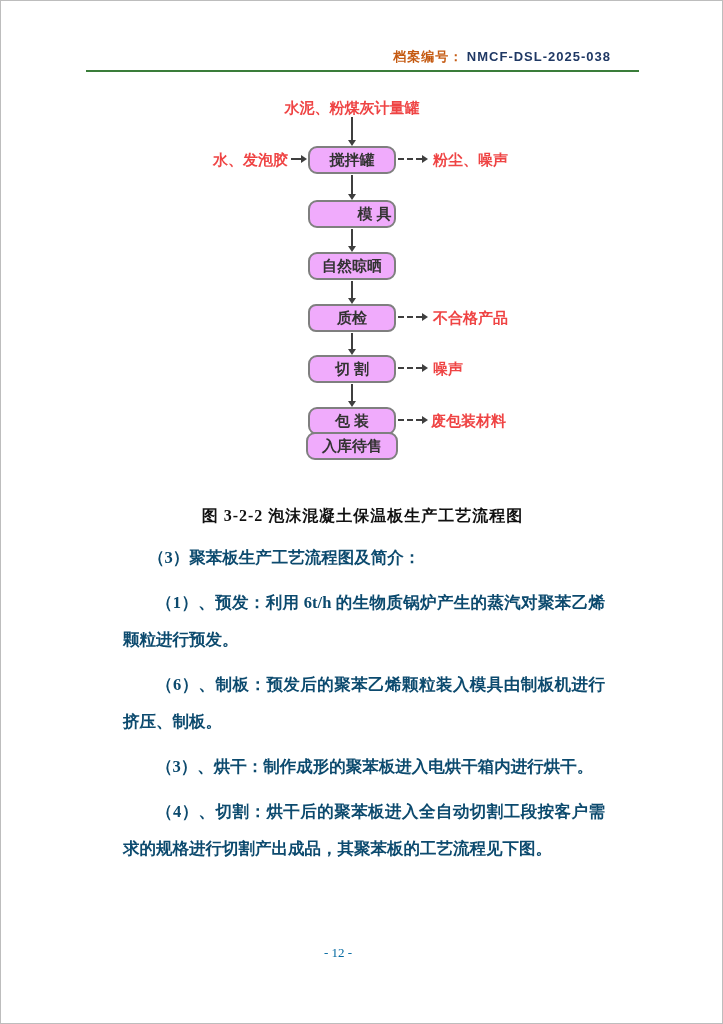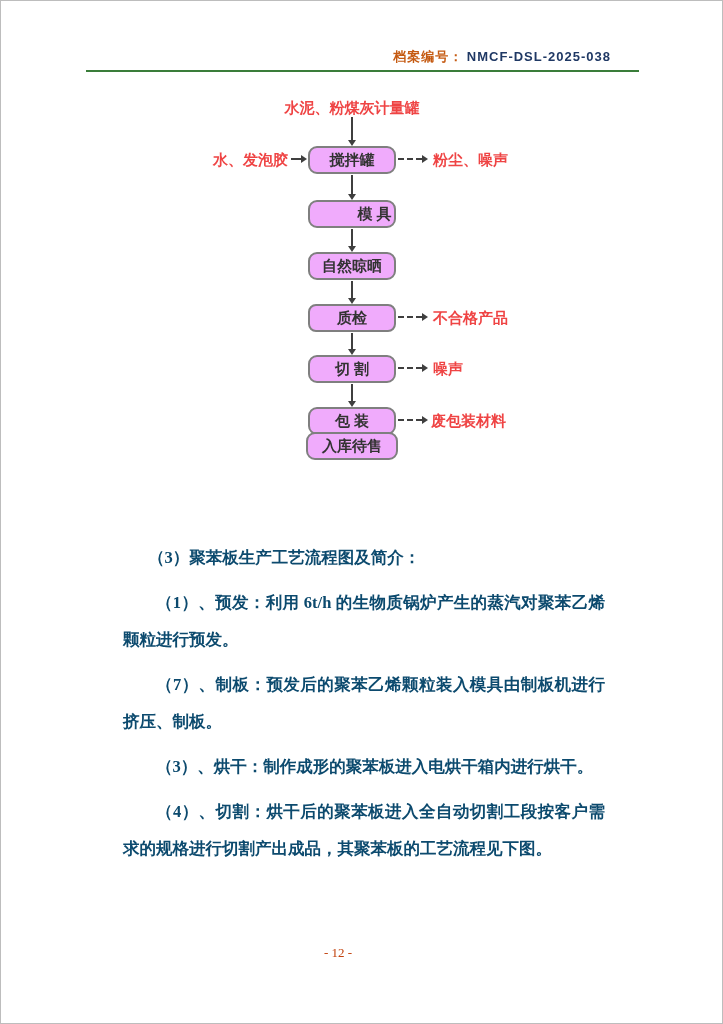--- a/index.html
+++ b/index.html
@@ -80,21 +80,21 @@
     position: absolute; left: 114px; top: 538px; width: 498px;
     font-size: 16.5px; color: #0c4a6e; line-height: 37px;
     text-align: justify;
   }
   .body-text h3 { margin: 0; font-size: 16.5px; font-weight: bold; text-indent: 2em; }
   .body-text p  { margin: 8px; text-indent: 2em; font-weight: bold; }
 
   
   .footer {
     position: absolute; left: 0; top: 944px; width: 674px;
-    text-align: center; font-size: 13px; color: #c2410c;
+    text-align: center; font-size: 13px; color: #0369a1;
   }
 </style>
 </head>
 <body>
 
 <div class="page">
 
   <div class="header-right">
     <span class="doc-label">档案编号：</span>
     <span class="doc-number">NMCF-DSL-2025-038</span>
@@ -139,24 +139,25 @@
 
     <div class="flow-box" style="left:307px; top:406px;">包 装</div>
     <div class="h-dash" style="left:397px; top:418px; width:24px;"></div>
     <div class="flow-label" style="left:430px; top:412px;">废包装材料</div>
 
     <div class="v-arrow" style="left:350px; top:435px; height:16px;"></div>
 
     <div class="flow-box" style="left:305px; top:431px; width:92px;">入库待售</div>
   </div>
 
+  <div class="caption">图 3-2-2 泡沫混凝土保温板生产工艺流程图</div>
 
   <div class="body-text">
     <h3>（3）聚苯板生产工艺流程图及简介：</h3>
     <p>（1）、预发：利用 6t/h 的生物质锅炉产生的蒸汽对聚苯乙烯颗粒进行预发。</p>
-    <p>（7）、制板：预发后的聚苯乙烯颗粒装入模具由制板机进行挤压、制板。</p>
+    <p>（6）、制板：预发后的聚苯乙烯颗粒装入模具由制板机进行挤压、制板。</p>
     <p>（3）、烘干：制作成形的聚苯板进入电烘干箱内进行烘干。</p>
     <p>（4）、切割：烘干后的聚苯板进入全自动切割工段按客户需求的规格进行切割产出成品，其聚苯板的工艺流程见下图。</p>
   </div>
 
   <div class="footer">- 12 -</div>
 
 </div>
 
 </body></html>

